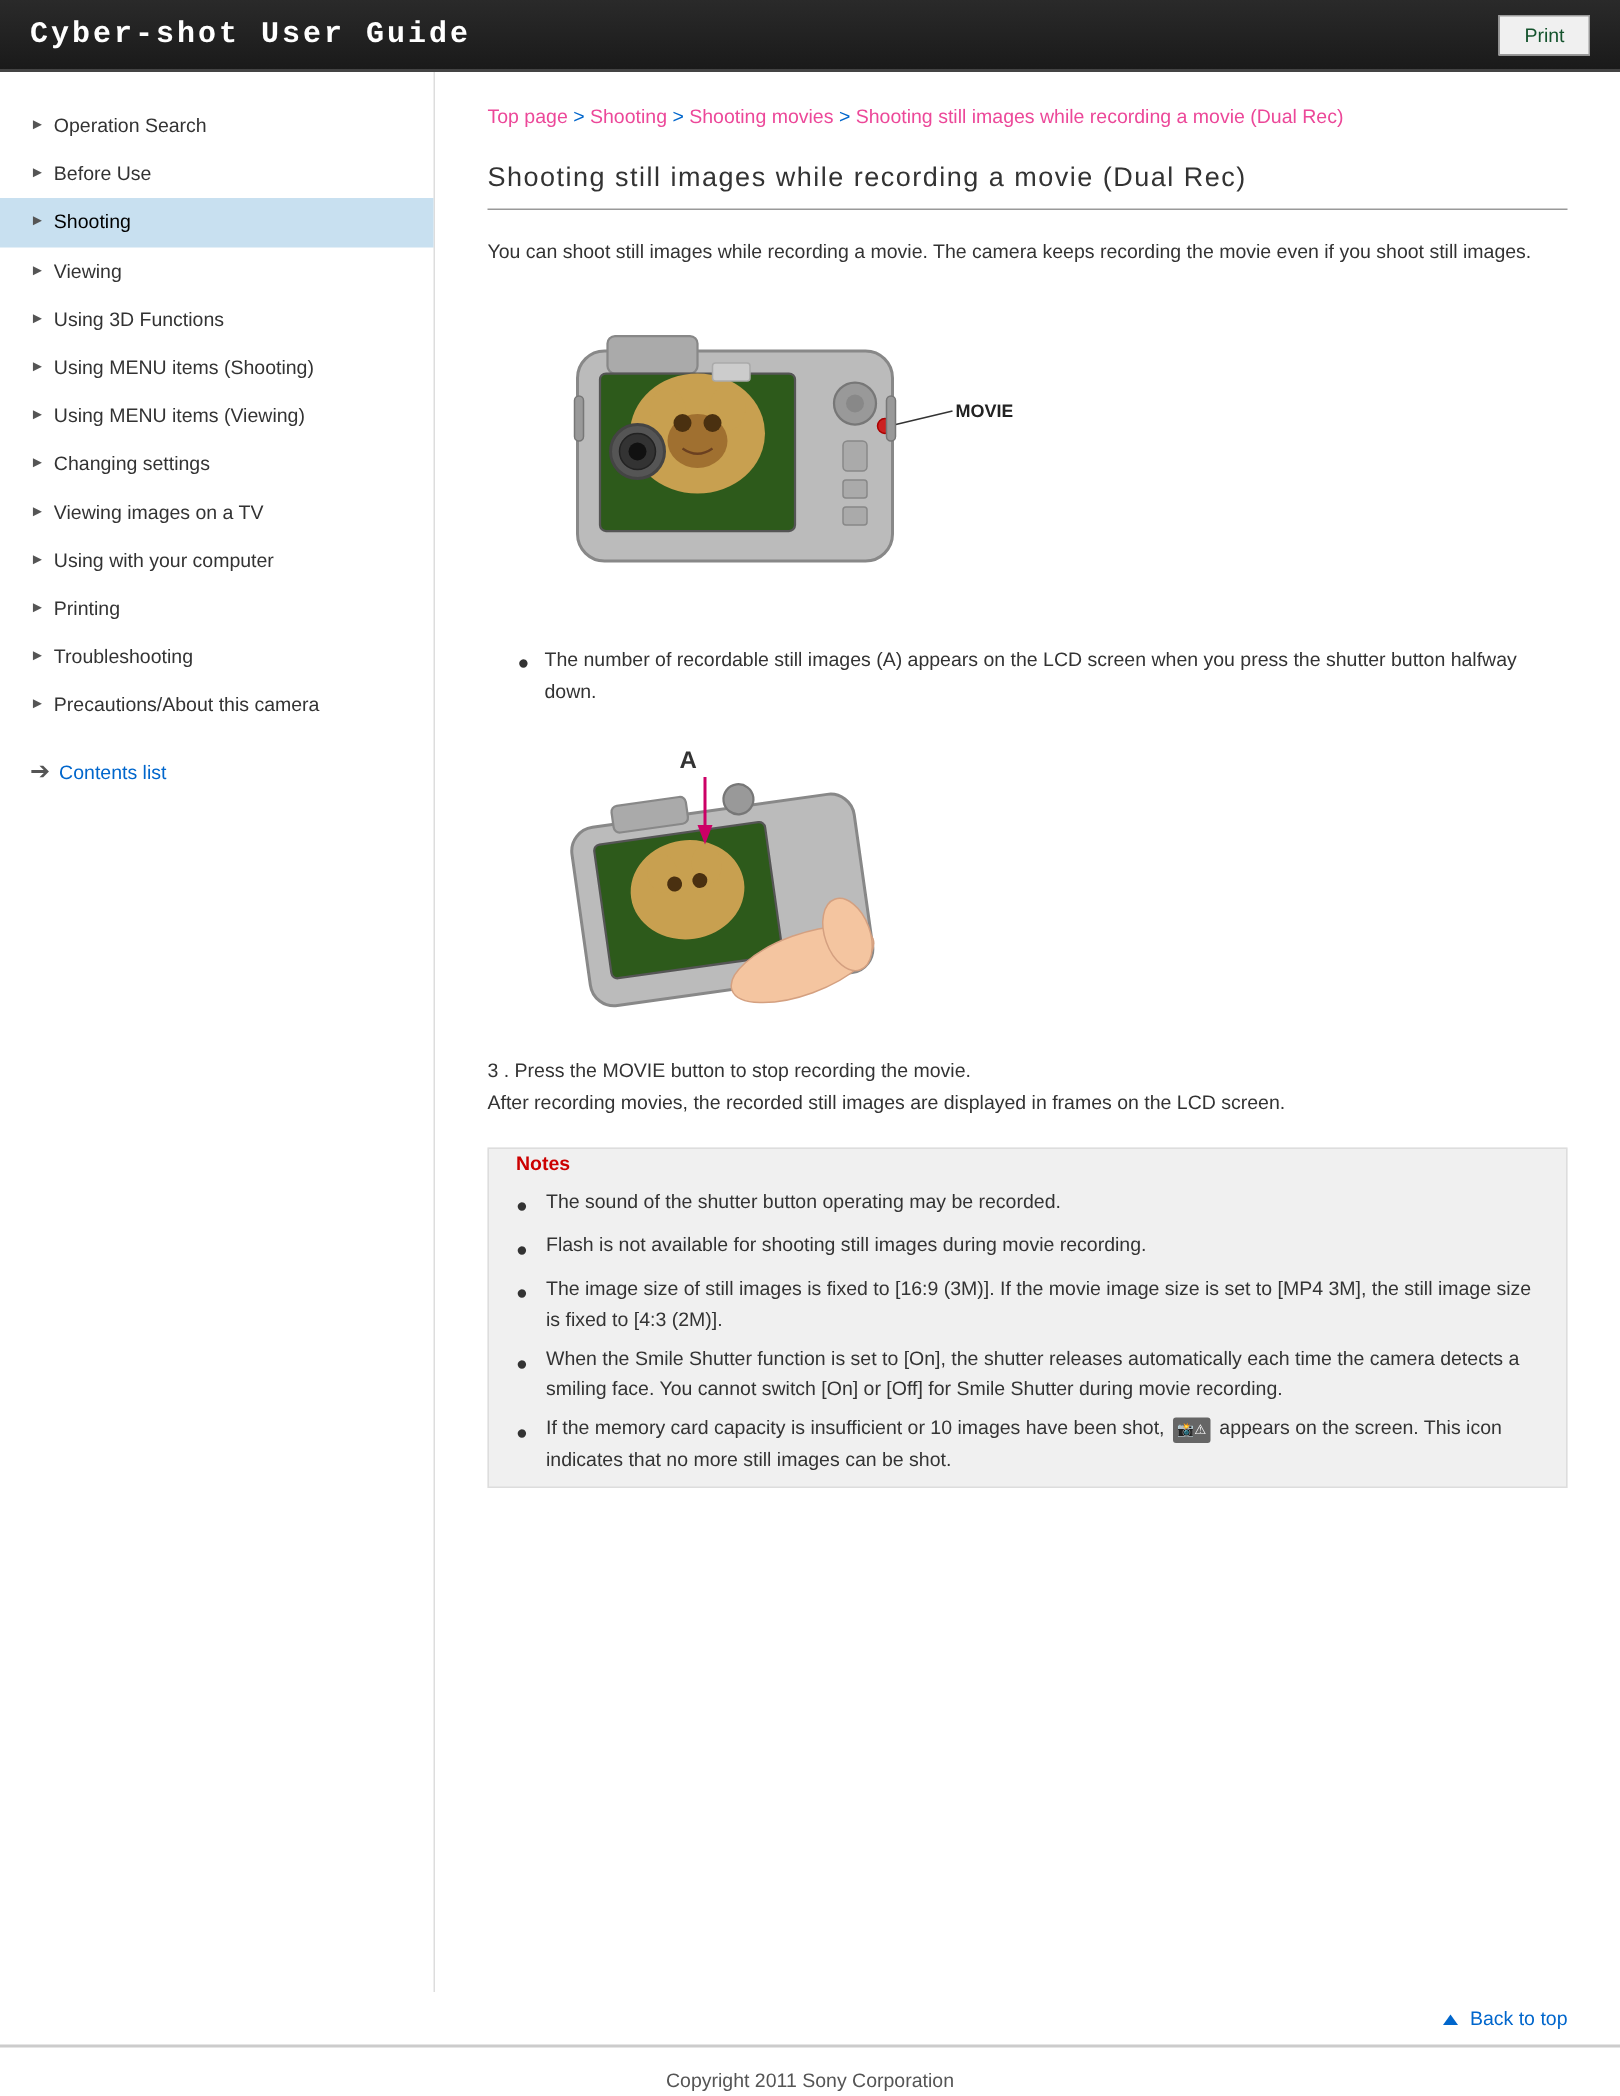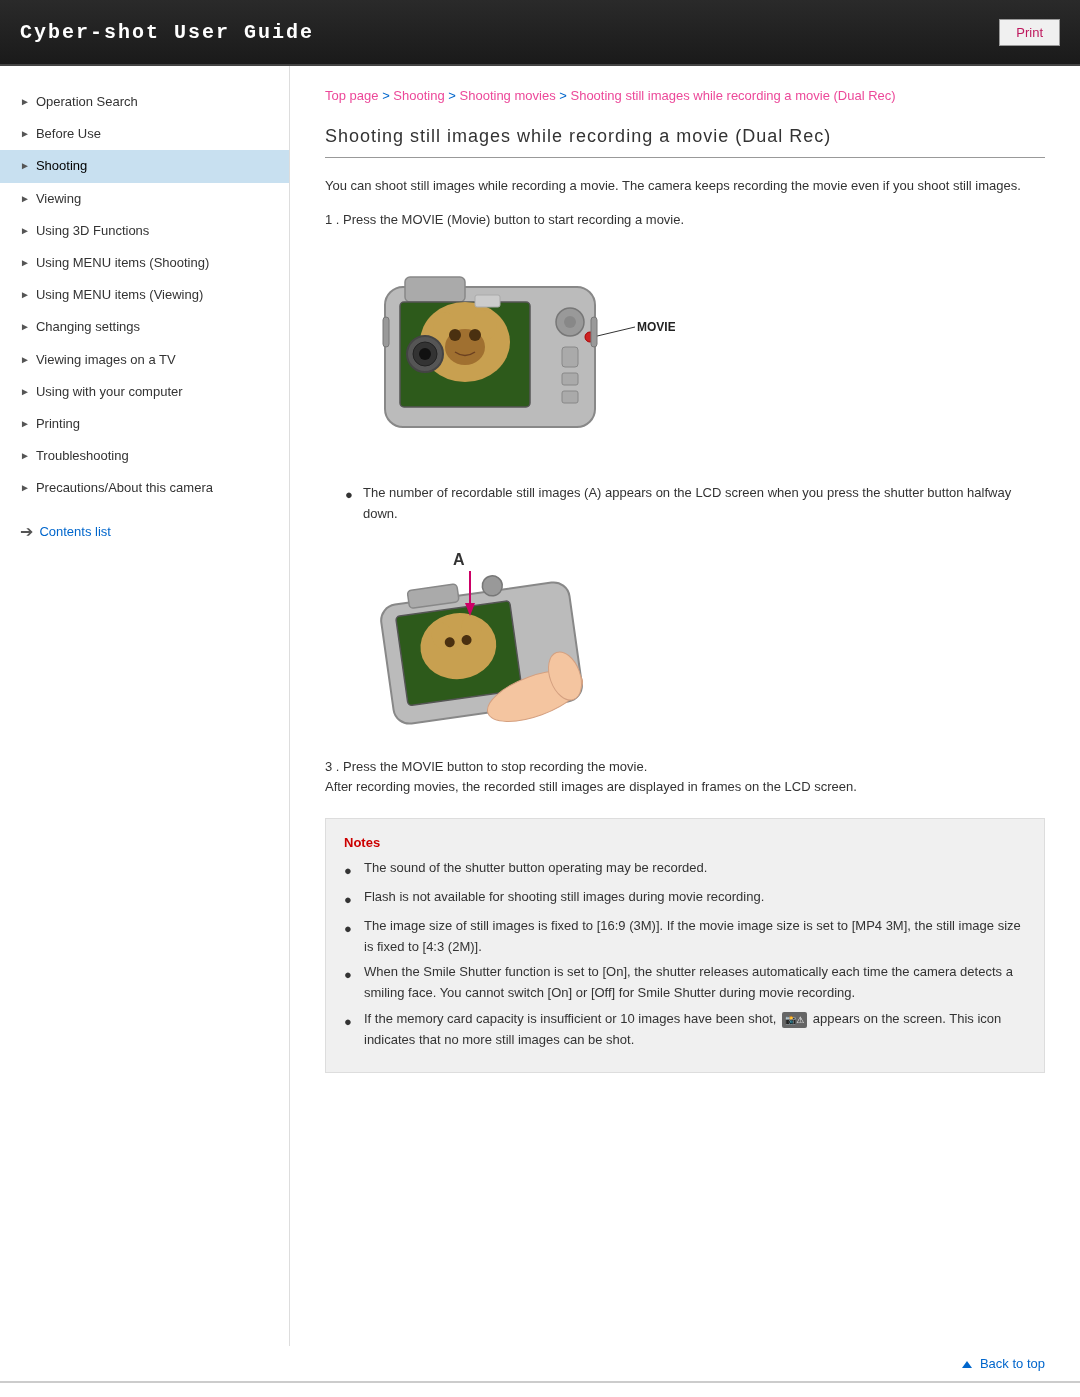--- a/index.html
+++ b/index.html
@@ -11,37 +11,37 @@
       width: 1080px;
     }
 
     
     .header {
       background: linear-gradient(to bottom, #2a2a2a, #1a1a1a);
       display: flex;
       align-items: center;
       justify-content: space-between;
       padding: 0 20px;
-      height: 66px;
+      height: 48px;
       border-bottom: 2px solid #444;
     }
     .header-title {
       color: #fff;
       font-size: 20px;
       font-family: 'Courier New', monospace;
       letter-spacing: 2px;
       font-weight: bold;
     }
     .print-button {
       background: #f0f0f0;
       border: 1px solid #999;
       padding: 5px 16px;
       font-size: 13px;
       cursor: pointer;
-      color: #be185d;
+      color: #14532d;
     }
 
     
     .main-container {
       display: flex;
       min-height: 1280px;
     }
 
     
     .sidebar {
@@ -140,21 +140,21 @@
     .bullet-dot {
       min-width: 12px;
       margin-right: 6px;
       margin-top: 2px;
     }
 
     
     .notes-box {
       background: #f0f0f0;
       border: 1px solid #ddd;
-      padding: 16px 18px;
+      padding: 2px 18px;
       margin: 20px 0;
     }
     .notes-title {
       color: #cc0000;
       font-weight: bold;
       font-size: 13px;
       margin-bottom: 8px;
     }
     .notes-item {
       display: flex;
@@ -285,23 +285,20 @@
       <span> &gt; </span>
       <a href="#">Shooting movies</a>
       <span> &gt; </span>
       <a href="#">Shooting still images while recording a movie (Dual Rec)</a>
     </div>
 
     <h1 class="page-title">Shooting still images while recording a movie (Dual Rec)</h1>
 
     <p class="body-text">You can shoot still images while recording a movie. The camera keeps recording the movie even if you shoot still images.</p>
 
-    <div class="step">
-      <span>1 .  Press the MOVIE (Movie) button to start recording a movie.</span>
-    </div>
 
     <div class="camera-image-container">
       <svg class="camera-svg" width="320" height="220" viewBox="0 0 320 220">
 
         <rect x="30" y="40" width="210" height="140" rx="18" ry="18" fill="#bbb" stroke="#888" stroke-width="2"></rect>
 
         <rect x="50" y="30" width="60" height="25" rx="5" ry="5" fill="#aaa" stroke="#888" stroke-width="1.5"></rect>
 
         <rect x="45" y="55" width="130" height="105" rx="4" ry="4" fill="#2d5a1b" stroke="#555" stroke-width="1.5"></rect>
 

